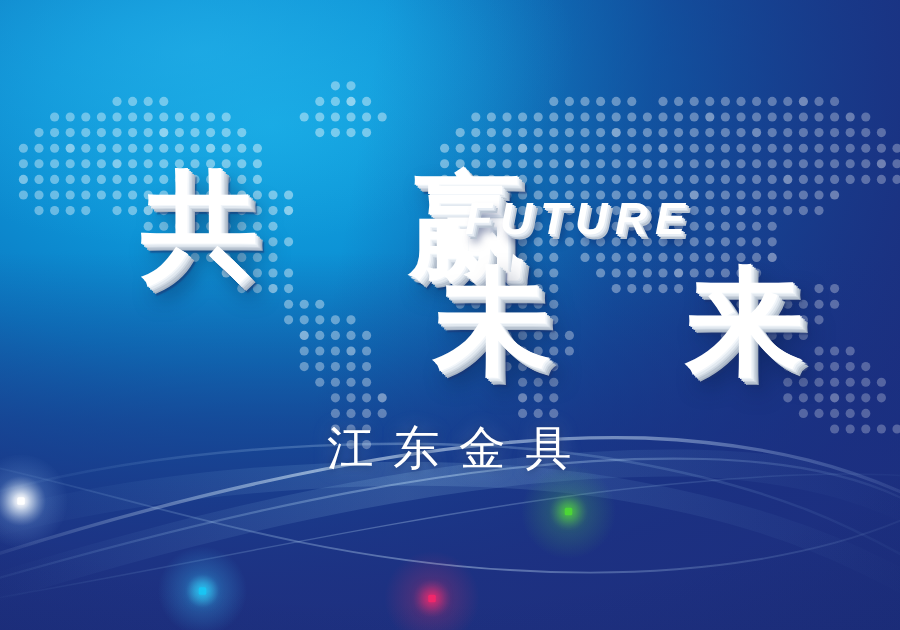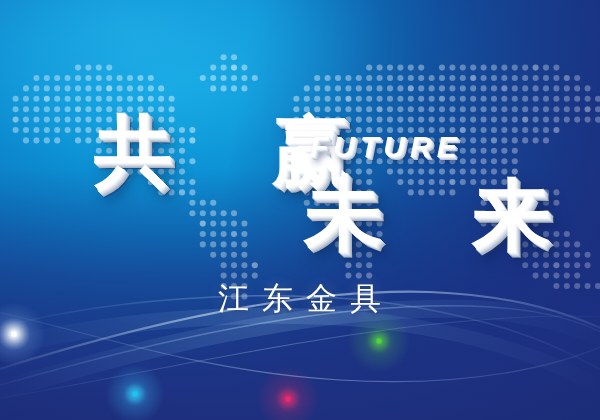--- a/index.html
+++ b/index.html
@@ -70,21 +70,21 @@
        1px 1px 0 #f2f6fa,
        2px 2px 0 #e2e9f0,
        3px 3px 0 #cfd8e2,
        4px 4px 0 #b9c4d1,
        5px 5px 0 #a6b2c2,
        6px 6px 1px rgba(30,50,110,0.55),
        8px 9px 14px rgba(10,25,70,0.55);
   }
   #line1{ left:94px; top:112px; font-size:78px; }
   #line1 .gap{ display:inline-block; width:46px; }
-  #line2{ left:289px; top:176px; font-size:78px;margin-left:15px; }
+  #line2{ left:289px; top:176px; font-size:78px; }
   #line2 .gap{ display:inline-block; width:36px; }
 
   #future{
     position:absolute; left:310px; top:130px;
     font-family:"Liberation Sans", sans-serif;
     font-style:italic; font-weight:bold;
     font-size:30px; letter-spacing:5px;
     color:#ffffff; white-space:nowrap;
     text-shadow:
       1px 1px 0 #e8eef5,

